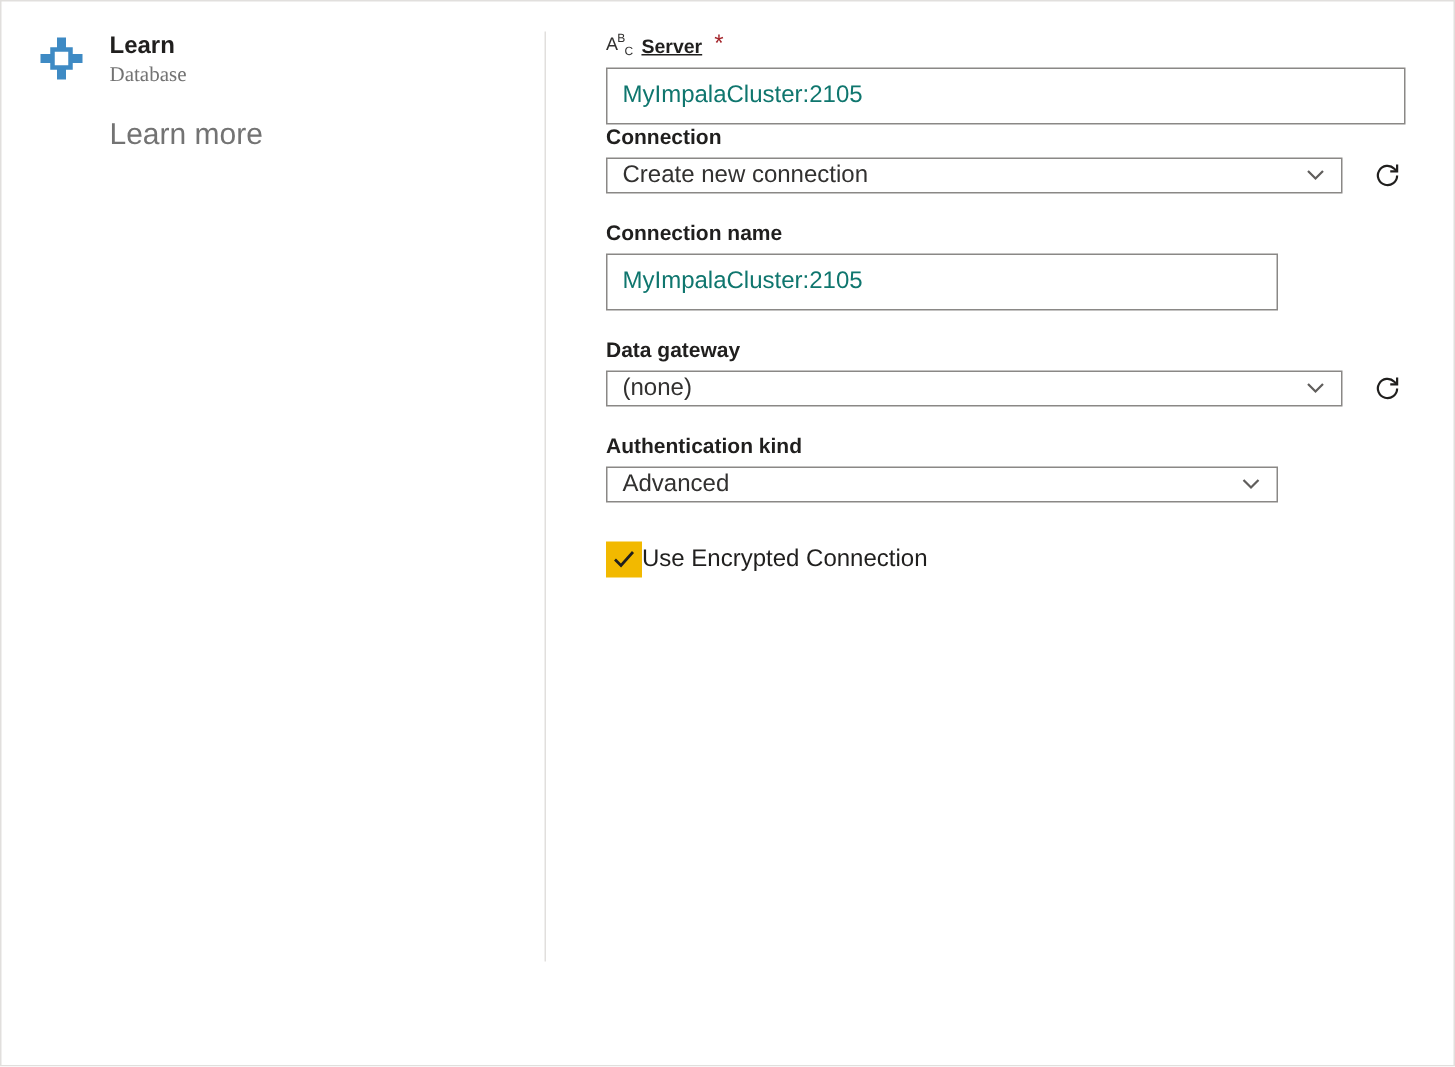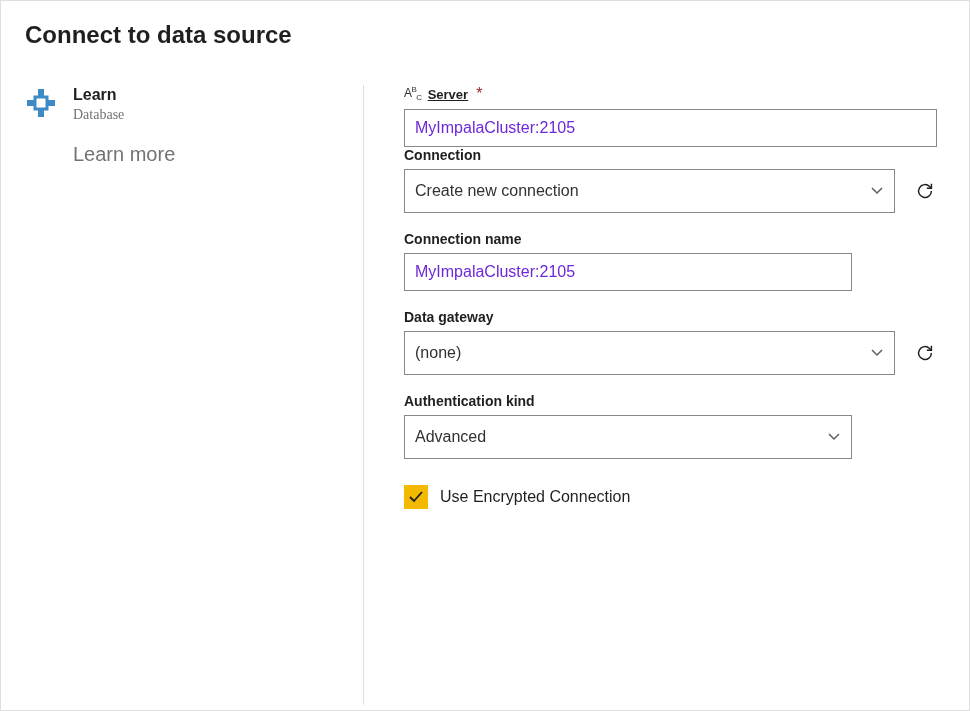--- a/index.html
+++ b/index.html
@@ -89,21 +89,21 @@
       text-decoration: underline;
     }
     .required { color: #a4262c; margin-left: 2px; }
     .text-input {
       width: 100%;
       max-width: 540px;
       height: 38px;
       border: 1px solid #8a8886;
       padding: 0 10px;
       font-size: 16px;
-      color: #6d28d9;
+      color: #0f766e;
       font-family: inherit;
       outline: none;
     }
     .adv-row {
       display: flex;
       align-items: center;
       gap: 10px;
       margin-top: 18px;
       margin-bottom: 38px;
       cursor: pointer;
@@ -118,21 +118,21 @@
     .cred-field { margin-bottom: 18px; }
     .cred-label { font-size: 14px; font-weight: 600; color: #201f1e; margin-bottom: 6px; }
     .select-row {
       display: flex;
       align-items: center;
       gap: 18px;
       max-width: 540px;
     }
     .select-box {
       flex: 1;
-      height: 44px;
+      height: 24px;
       border: 1px solid #8a8886;
       display: flex;
       align-items: center;
       justify-content: space-between;
       padding: 0 10px;
       cursor: pointer;
       background: #fff;
     }
     .select-value { font-size: 16px; color: #323130; }
     .chevron-down {
@@ -142,40 +142,38 @@
     }
     .refresh-btn {
       width: 24px; height: 24px;
       display: inline-flex; align-items: center; justify-content: center;
       cursor: pointer;
       color: #201f1e;
     }
     .checkbox-row {
       display: flex;
       align-items: center;
-      gap: 12px;
       margin-top: 26px;
     }
     .checkbox {
       width: 24px; height: 24px;
       background: #f2b900;
       display: inline-flex;
       align-items: center;
       justify-content: center;
       cursor: pointer;
     }
     .checkbox svg { width: 16px; height: 16px; }
     .checkbox-label { font-size: 16px; color: #201f1e; }
   </style>
 </head>
 <body>
 
 <div class="panel">
 
-  <h1 class="page-title">Connect to data source</h1>
 
   <div class="layout">
 
     <aside class="sidebar">
       <div class="connector-row">
         <span class="connector-icon">
           <svg viewBox="0 0 32 32" width="32" height="32">
             <g fill="#3e8ac4">
               <rect x="13" y="2" width="6" height="8"></rect>
               <rect x="13" y="22" width="6" height="8"></rect>

